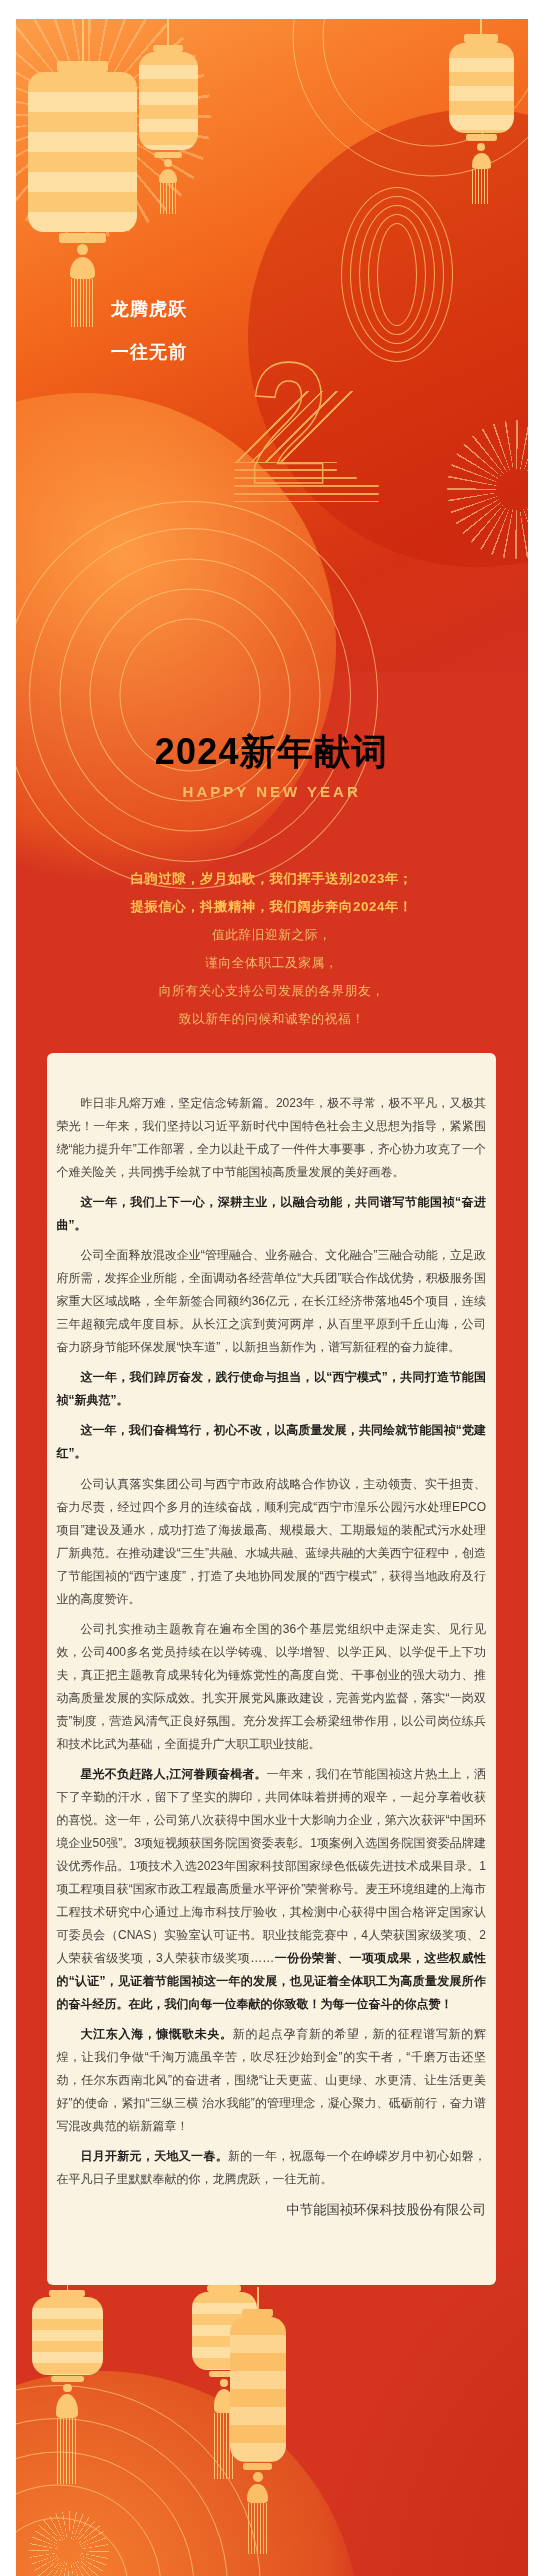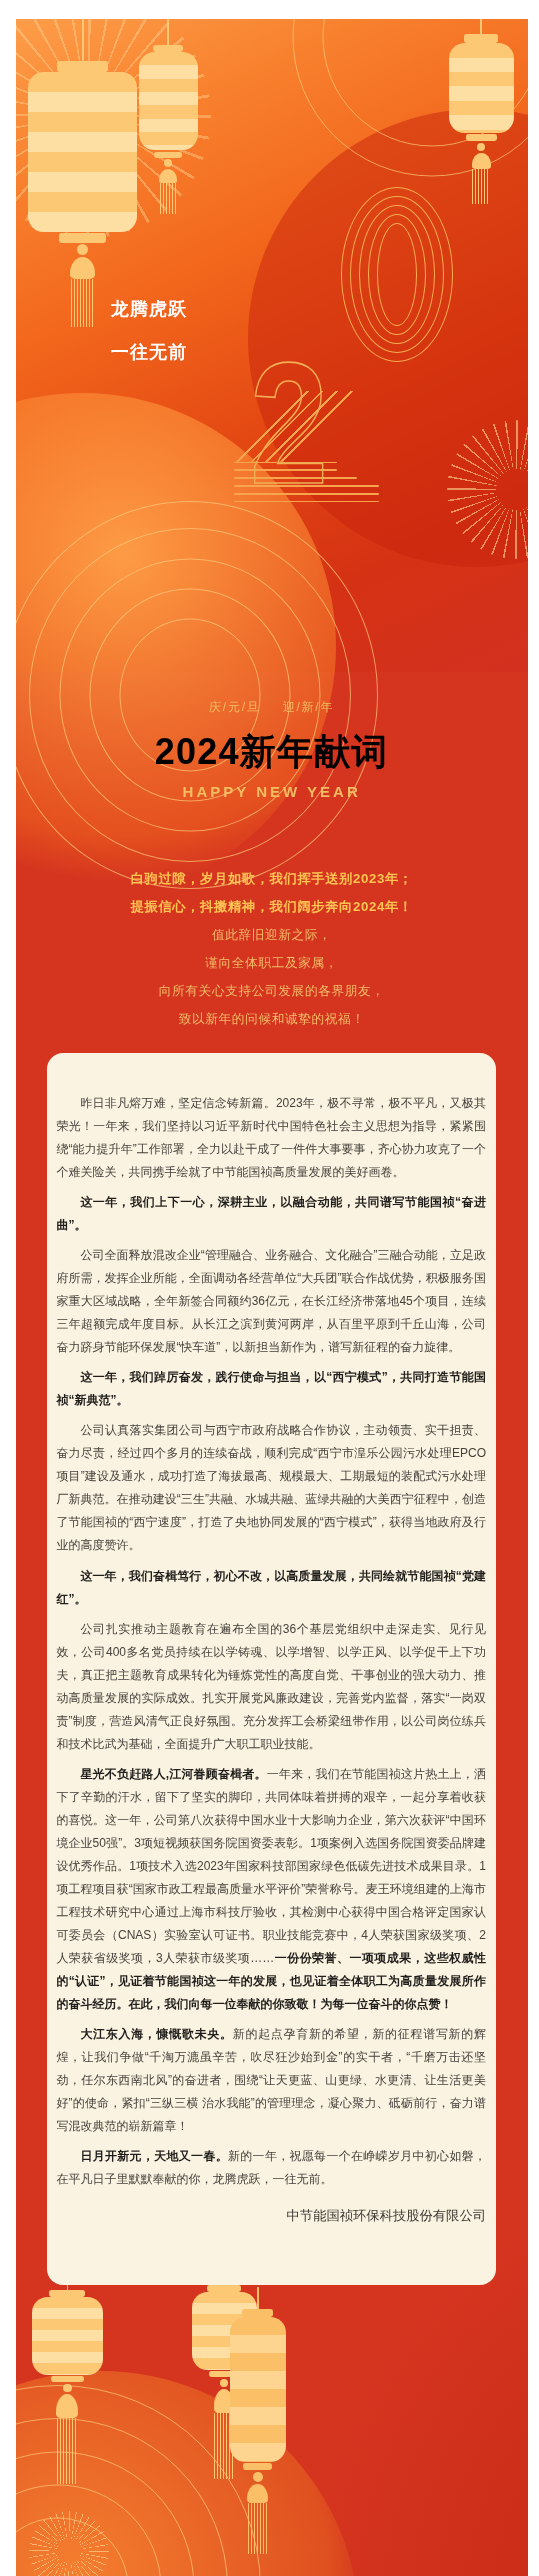--- a/index.html
+++ b/index.html
@@ -59,26 +59,26 @@
   .eyebrow b{font-weight:normal;display:inline-block;margin:0 8.4px;}
   .title{position:absolute;left:0;width:100%;top:712px;z-index:5;text-align:center;
          color:#000000;font-size:36px;line-height:42px;font-weight:bold;letter-spacing:1.2px;}
   .subtitle{position:absolute;left:0;width:100%;top:764px;z-index:5;text-align:center;
          color:#f3bd62;font-size:15px;font-weight:bold;letter-spacing:3px;}
   .greetings{position:absolute;left:0;width:100%;top:846px;z-index:5;text-align:center;}
   .g-line{font-size:12.7px;line-height:28px;color:#f2bd68;letter-spacing:0.6px;}
   .g-bold{font-weight:bold;color:#ffc452;font-size:13.3px;}
   
   .card{position:absolute;left:31px;top:1034px;width:449px;height:1232px;z-index:6;
-        background:#faf3e2;border-radius:16px;box-sizing:border-box;
+        background:#faf3e2;border-radius:6px;box-sizing:border-box;
         padding:39px 9.7px 0;overflow:hidden;}
   .para{margin:0 0 7.2px;font-size:12px;line-height:23px;color:#45413b;
         text-align:justify;text-indent:2em;}
   .seg-bold{font-weight:bold;color:#201e1b;}
-  .signature{margin-top:15px;}
+  .signature{margin-top:9px;}
   .sig-company{font-size:13.3px;color:#3c3832;text-align:right;line-height:20.5px;}
   .sig-date{font-size:12.7px;color:#3c3832;text-align:right;padding-right:43px;line-height:20.5px;margin-top:6px;}
   
   .circle-light-b{position:absolute;left:-175px;top:2352px;width:519px;height:519px;border-radius:50%;z-index:2;
         background:radial-gradient(circle at 45% 40%,rgba(250,140,50,.85),rgba(240,122,34,.4) 60%,rgba(240,122,34,0) 70%);}
   .swirl-dark{position:absolute;left:259px;top:2183px;width:663px;height:663px;border-radius:50%;z-index:1;
         background:radial-gradient(circle at 70% 60%,rgba(178,24,8,.55),rgba(178,24,8,0) 70%);}
 </style>
 </head>
 <body>
@@ -158,44 +158,40 @@
       <div class="l-knob"></div>
       <div class="l-head"></div>
       <div class="l-fringe"></div>
   </div>
 
   <div class="slogan">
     <div>龙腾虎跃</div>
     <div>一往无前</div>
   </div>
 
-  <div class="eyebrow">
-    <b>庆/元/旦</b>
-    <b>迎/新/年</b>
-  </div>
   <div class="title">2024新年献词</div>
   <div class="subtitle">HAPPY NEW YEAR</div>
 
   <div class="greetings">
       <div class="g-line g-bold">白驹过隙，岁月如歌，我们挥手送别2023年；</div>
       <div class="g-line g-bold">提振信心，抖擞精神，我们阔步奔向2024年！</div>
       <div class="g-line">值此辞旧迎新之际，</div>
       <div class="g-line">谨向全体职工及家属，</div>
       <div class="g-line">向所有关心支持公司发展的各界朋友，</div>
       <div class="g-line">致以新年的问候和诚挚的祝福！</div>
     </div>
 
   <div class="card">
     <div>
         <p class="para"><span>昨日非凡熔万难，坚定信念铸新篇。2023年，极不寻常，极不平凡，又极其荣光！一年来，我们坚持以习近平新时代中国特色社会主义思想为指导，紧紧围绕“能力提升年”工作部署，全力以赴干成了一件件大事要事，齐心协力攻克了一个个难关险关，共同携手绘就了中节能国祯高质量发展的美好画卷。</span></p>
         <p class="para"><span class="seg-bold">这一年，我们上下一心，深耕主业，以融合动能，共同谱写节能国祯“奋进曲”。</span></p>
         <p class="para"><span>公司全面释放混改企业“管理融合、业务融合、文化融合”三融合动能，立足政府所需，发挥企业所能，全面调动各经营单位“大兵团”联合作战优势，积极服务国家重大区域战略，全年新签合同额约36亿元，在长江经济带落地45个项目，连续三年超额完成年度目标。从长江之滨到黄河两岸，从百里平原到千丘山海，公司奋力跻身节能环保发展“快车道”，以新担当新作为，谱写新征程的奋力旋律。</span></p>
         <p class="para"><span class="seg-bold">这一年，我们踔厉奋发，践行使命与担当，以“西宁模式”，共同打造节能国祯“新典范”。</span></p>
+        <p class="para"><span class="seg-bold">这一年，我们奋楫笃行，初心不改，以高质量发展，共同绘就节能国祯“党建红”。</span></p>
         <p class="para"><span>公司认真落实集团公司与西宁市政府战略合作协议，主动领责、实干担责、奋力尽责，经过四个多月的连续奋战，顺利完成“西宁市湟乐公园污水处理EPCO项目”建设及通水，成功打造了海拔最高、规模最大、工期最短的装配式污水处理厂新典范。在推动建设“三生”共融、水城共融、蓝绿共融的大美西宁征程中，创造了节能国祯的“西宁速度”，打造了央地协同发展的“西宁模式”，获得当地政府及行业的高度赞许。</span></p>
-        <p class="para"><span class="seg-bold">这一年，我们奋楫笃行，初心不改，以高质量发展，共同绘就节能国祯“党建红”。</span></p>
         <p class="para"><span>公司扎实推动主题教育在遍布全国的36个基层党组织中走深走实、见行见效，公司400多名党员持续在以学铸魂、以学增智、以学正风、以学促干上下功夫，真正把主题教育成果转化为锤炼党性的高度自觉、干事创业的强大动力、推动高质量发展的实际成效。扎实开展党风廉政建设，完善党内监督，落实“一岗双责”制度，营造风清气正良好氛围。充分发挥工会桥梁纽带作用，以公司岗位练兵和技术比武为基础，全面提升广大职工职业技能。</span></p>
         <p class="para"><span class="seg-bold">星光不负赶路人,江河眷顾奋楫者。</span><span>一年来，我们在节能国祯这片热土上，洒下了辛勤的汗水，留下了坚实的脚印，共同体味着拼搏的艰辛，一起分享着收获的喜悦。这一年，公司第八次获得中国水业十大影响力企业，第六次获评“中国环境企业50强”。3项短视频获国务院国资委表彰。1项案例入选国务院国资委品牌建设优秀作品。1项技术入选2023年国家科技部国家绿色低碳先进技术成果目录。1项工程项目获“国家市政工程最高质量水平评价”荣誉称号。麦王环境组建的上海市工程技术研究中心通过上海市科技厅验收，其检测中心获得中国合格评定国家认可委员会（CNAS）实验室认可证书。职业技能竞赛中，4人荣获国家级奖项、2人荣获省级奖项，3人荣获市级奖项……</span><span class="seg-bold">一份份荣誉、一项项成果，这些权威性的“认证”，见证着节能国祯这一年的发展，也见证着全体职工为高质量发展所作的奋斗经历。在此，我们向每一位奉献的你致敬！为每一位奋斗的你点赞！</span></p>
         <p class="para"><span class="seg-bold">大江东入海，慷慨歌未央。</span><span>新的起点孕育新的希望，新的征程谱写新的辉煌，让我们争做“千淘万漉虽辛苦，吹尽狂沙始到金”的实干者，“千磨万击还坚劲，任尔东西南北风”的奋进者，围绕“让天更蓝、山更绿、水更清、让生活更美好”的使命，紧扣“三纵三横 治水我能”的管理理念，凝心聚力、砥砺前行，奋力谱写混改典范的崭新篇章！</span></p>
         <p class="para"><span class="seg-bold">日月开新元，天地又一春。</span><span>新的一年，祝愿每一个在峥嵘岁月中初心如磐，在平凡日子里默默奉献的你，龙腾虎跃，一往无前。</span></p>
       </div>
     <div class="signature">
       <div class="sig-company">中节能国祯环保科技股份有限公司</div>
     </div>
   </div>
 

